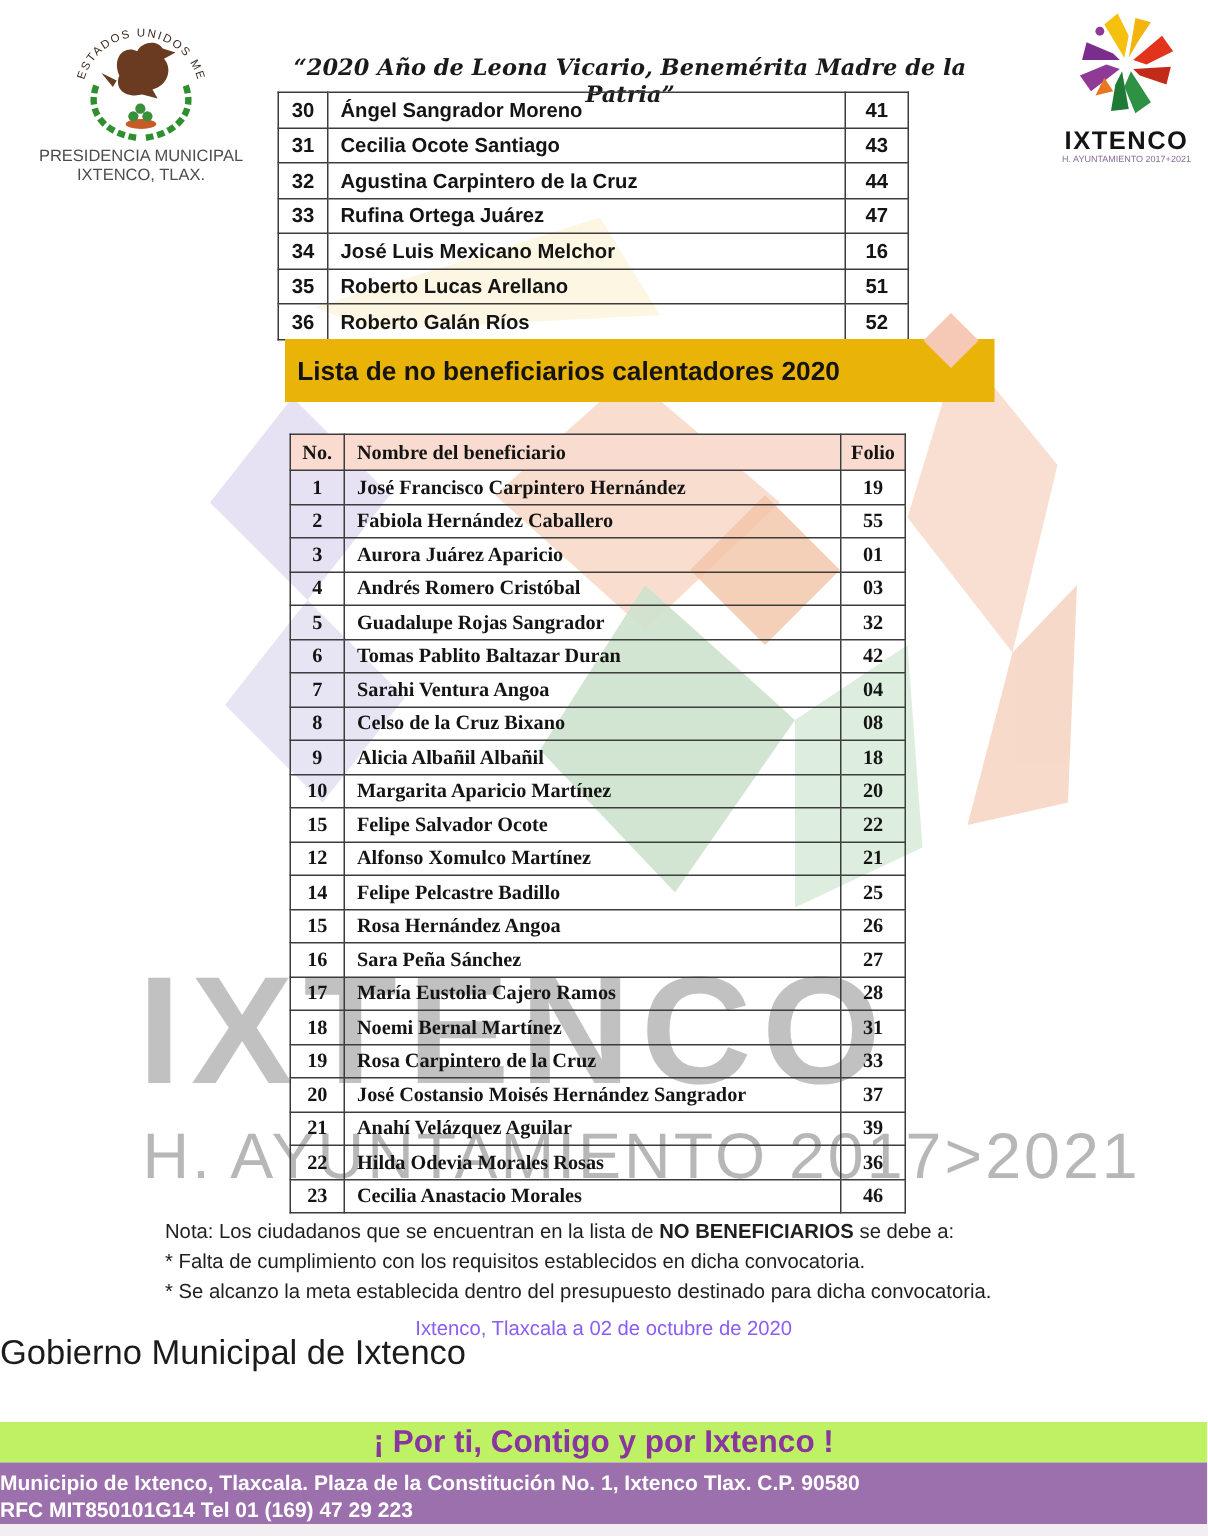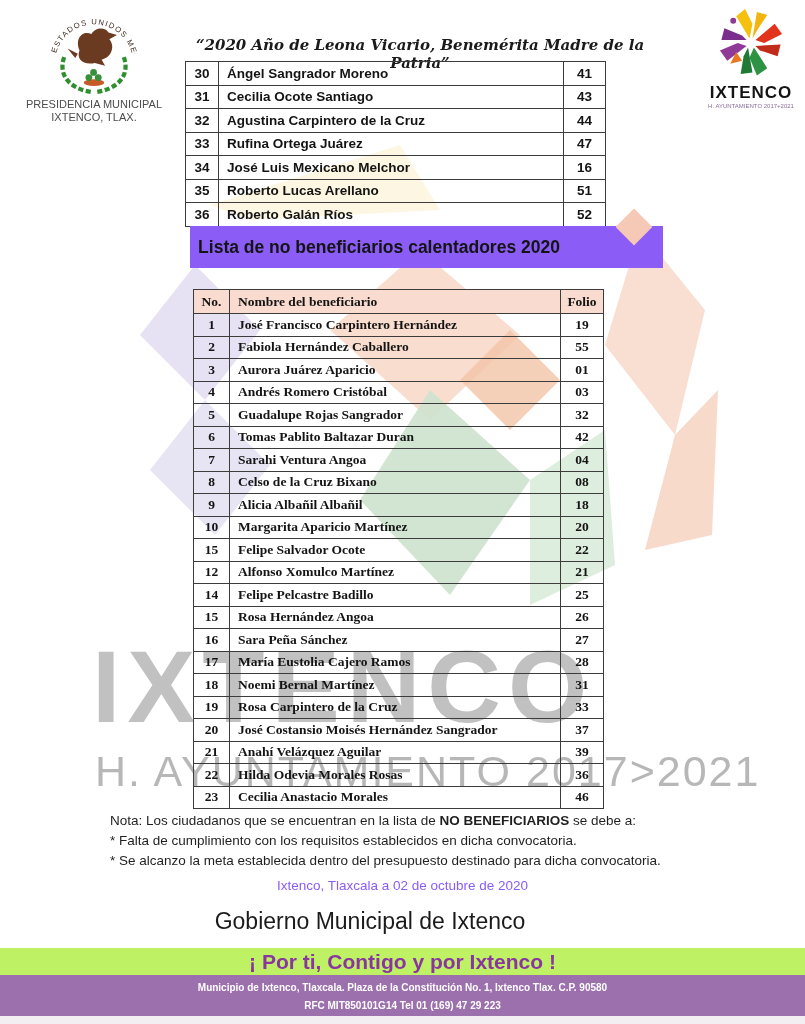--- a/index.html
+++ b/index.html
@@ -37,34 +37,34 @@
   .t-prev td{height:20.5px;}
   .t-main{left:193px;top:289px;width:410px;font-family:Liberation Serif, serif;}
   .t-main td{height:19.5px;}
   .t-main th{height:21px;background:#F9DCCF;text-align:left;}
   td.no,th.no{text-align:center;}
   td.name,th.name{text-align:left;padding-left:8px;}
   td.folio,th.folio{text-align:center;}
   .t-prev col.c-no{width:33px;} .t-prev col.c-name{width:345px;} .t-prev col.c-folio{width:42px;}
   .t-main col.c-no{width:36px;} .t-main col.c-name{width:331px;} .t-main col.c-folio{width:43px;}
   
-  .band{position:absolute;left:190px;top:226px;width:473px;height:42px;background:#8b5cf6;z-index:1;}
+  .band{position:absolute;left:190px;top:226px;width:473px;height:42px;background:#eab308;z-index:1;}
   .band .tip{position:absolute;right:16px;top:-12px;width:26px;height:26px;background:#F5C9B6;transform:rotate(45deg);}
   .band .band-text{
     position:relative;line-height:42px;text-align:center;padding-right:95px;
     font-size:17.5px;font-weight:bold;color:#141414;
   }
   
   .nota{position:absolute;left:110px;top:811px;width:620px;font-size:13.5px;line-height:20px;color:#1f1f1f;z-index:1;}
   .date-line{position:absolute;left:0;top:878px;width:805px;text-align:center;font-size:13.5px;color:#8b5cf6;z-index:1;}
-  .gov-line{position:absolute;left:0;top:908px;width:740px;text-align:center;font-size:23px;color:#1b1b1b;z-index:1;}
+  .gov-line{position:absolute;left:0;top:888px;width:740px;font-size:23px;color:#1b1b1b;z-index:1;}
   .slogan-band{position:absolute;left:0;top:948px;width:805px;height:27px;background:#bef264;z-index:1;}
   .slogan-band .slogan{line-height:27px;text-align:center;font-size:21px;font-weight:bold;color:#8A35A0;}
   .footer-bar{position:absolute;left:0;top:975px;width:805px;height:41px;background:#9C6FAD;z-index:1;}
-  .footer-bar .f1,.footer-bar .f2{text-align:center;color:#ffffff;font-weight:bold;font-size:10px;line-height:18px;}
+  .footer-bar .f1,.footer-bar .f2{text-align:left;color:#ffffff;font-weight:bold;font-size:14px;line-height:18px;}
   .footer-bar .f1{padding-top:4px;}
   .bottom-strip{position:absolute;left:0;top:1016px;width:805px;height:8px;background:#F3EEF2;z-index:1;}
 </style>
 </head>
 <body>
 
 <div class="page">
 
   <svg class="wm-shapes" viewBox="0 0 620 530" xmlns="http://www.w3.org/2000/svg">
     <polygon points="110,70 300,10 340,75 150,85" fill="#FAE9BC" opacity="0.55"></polygon>

